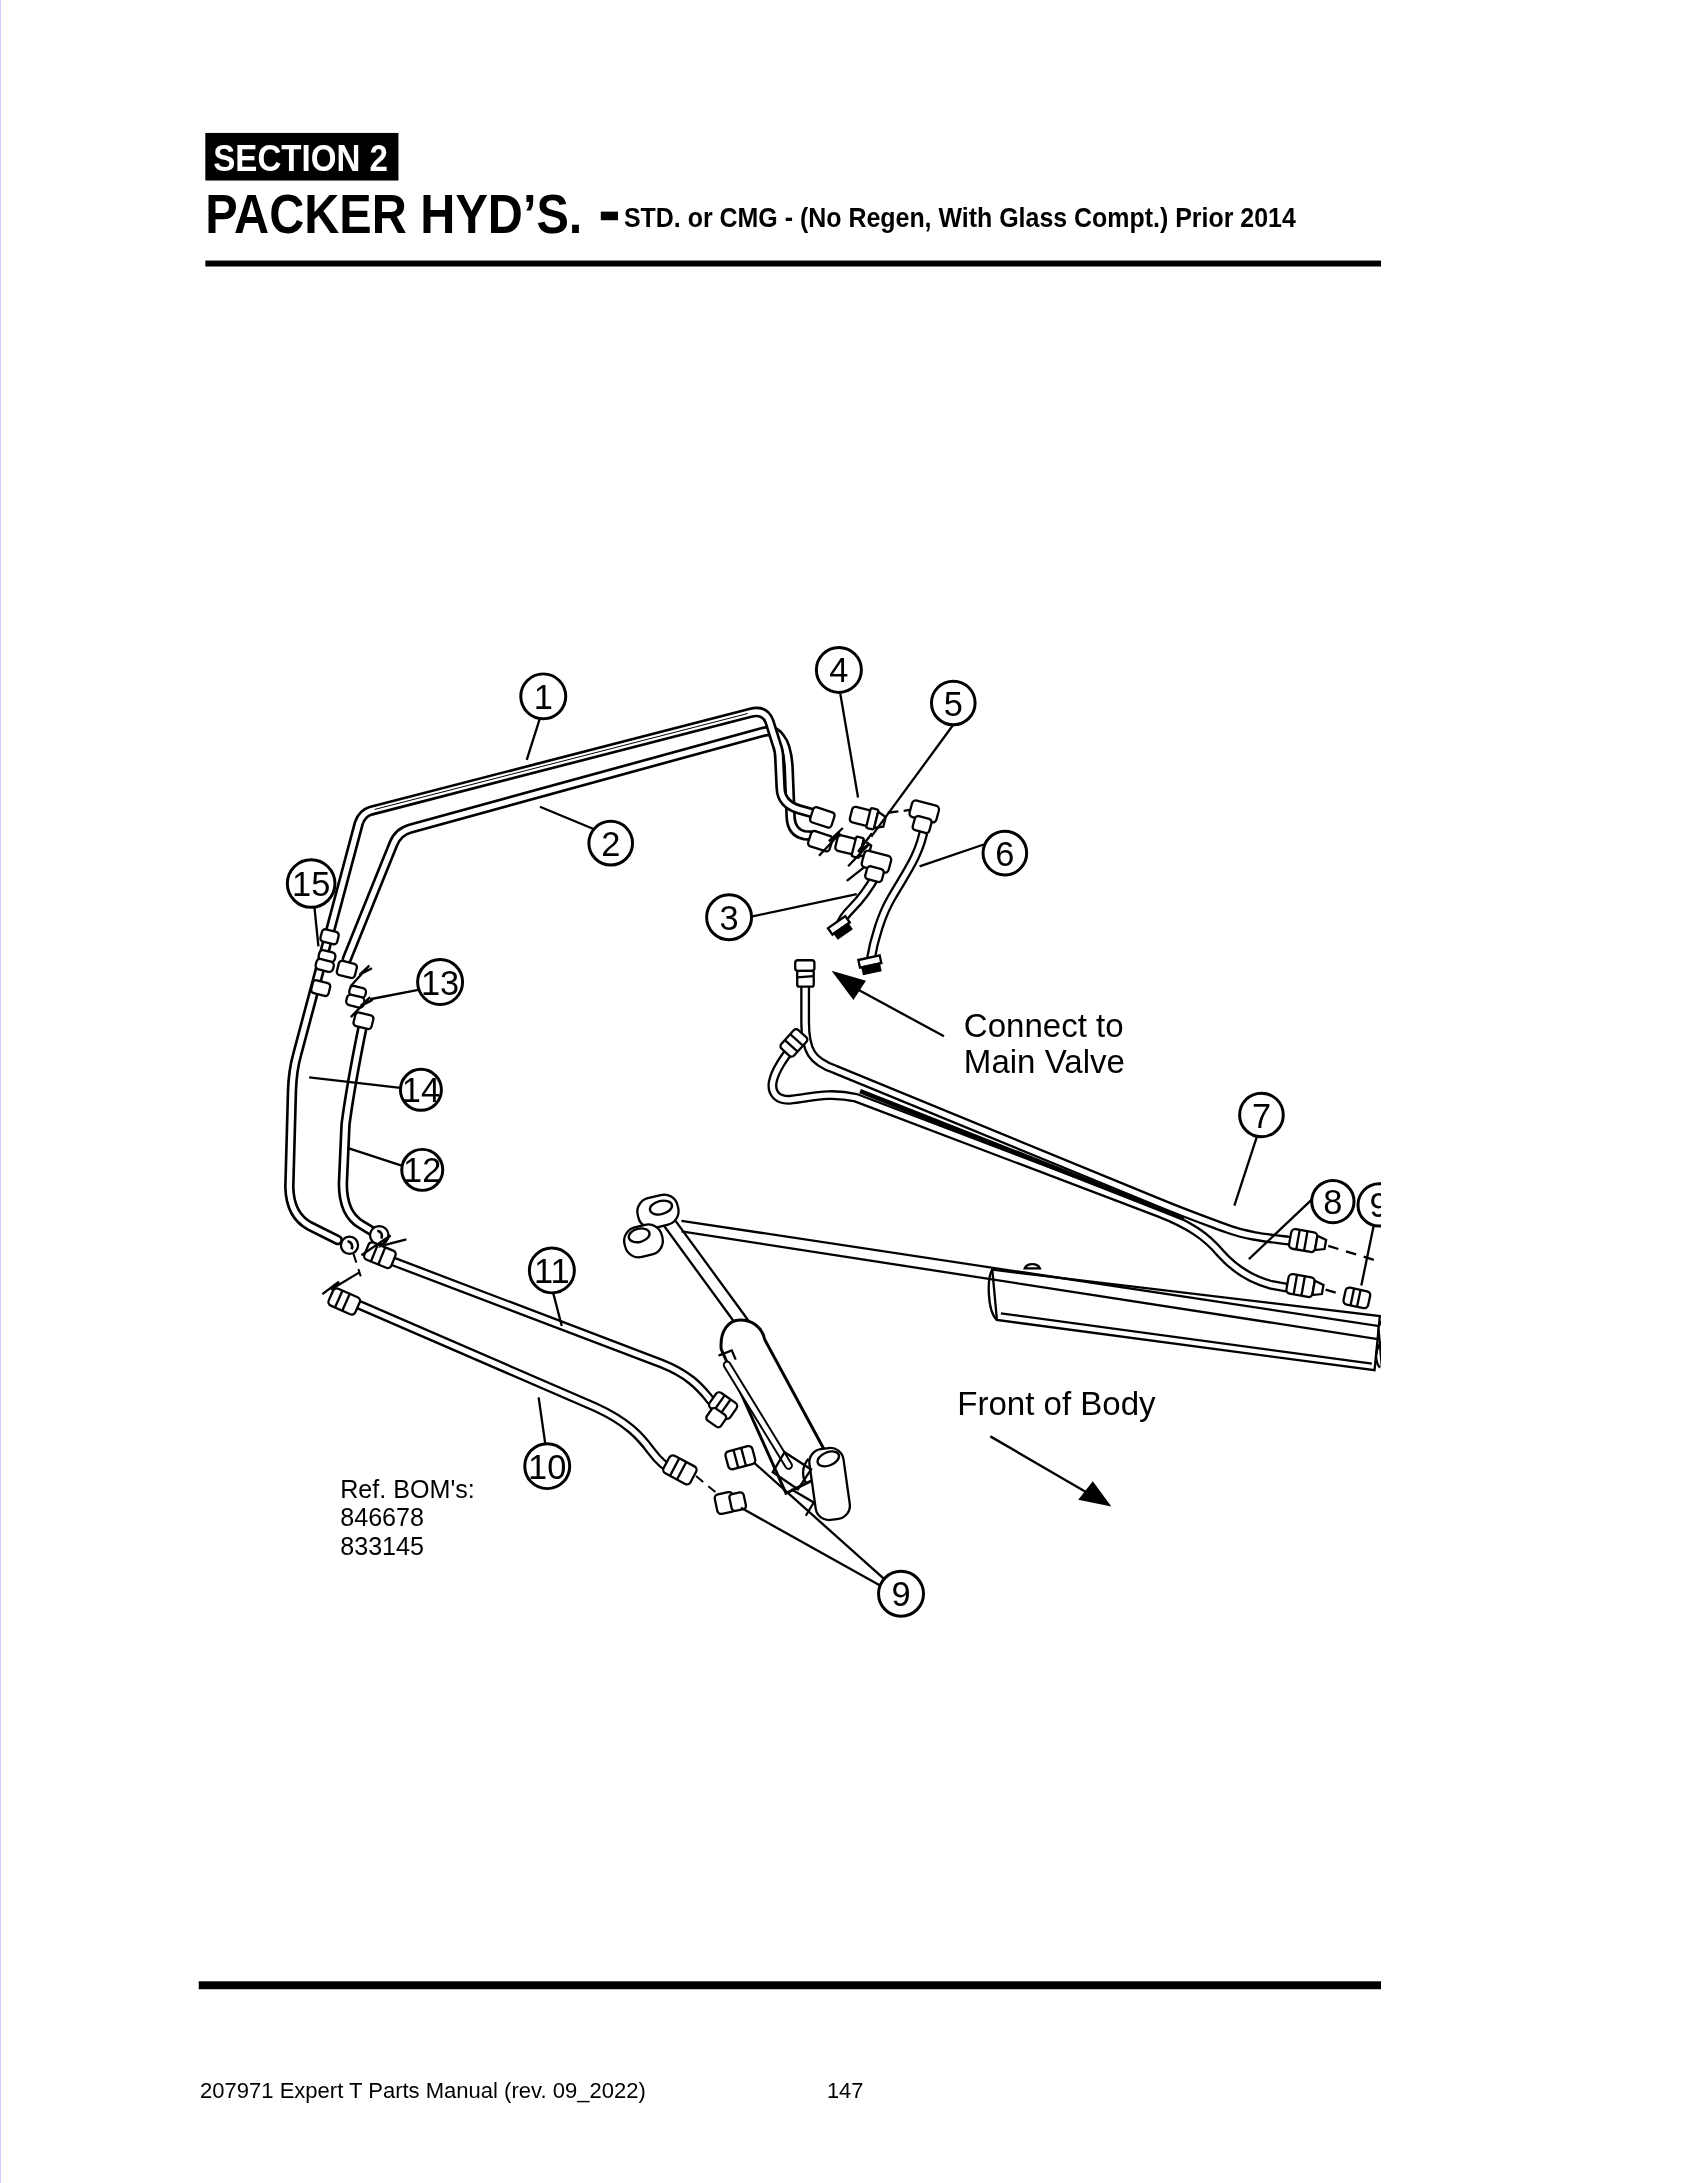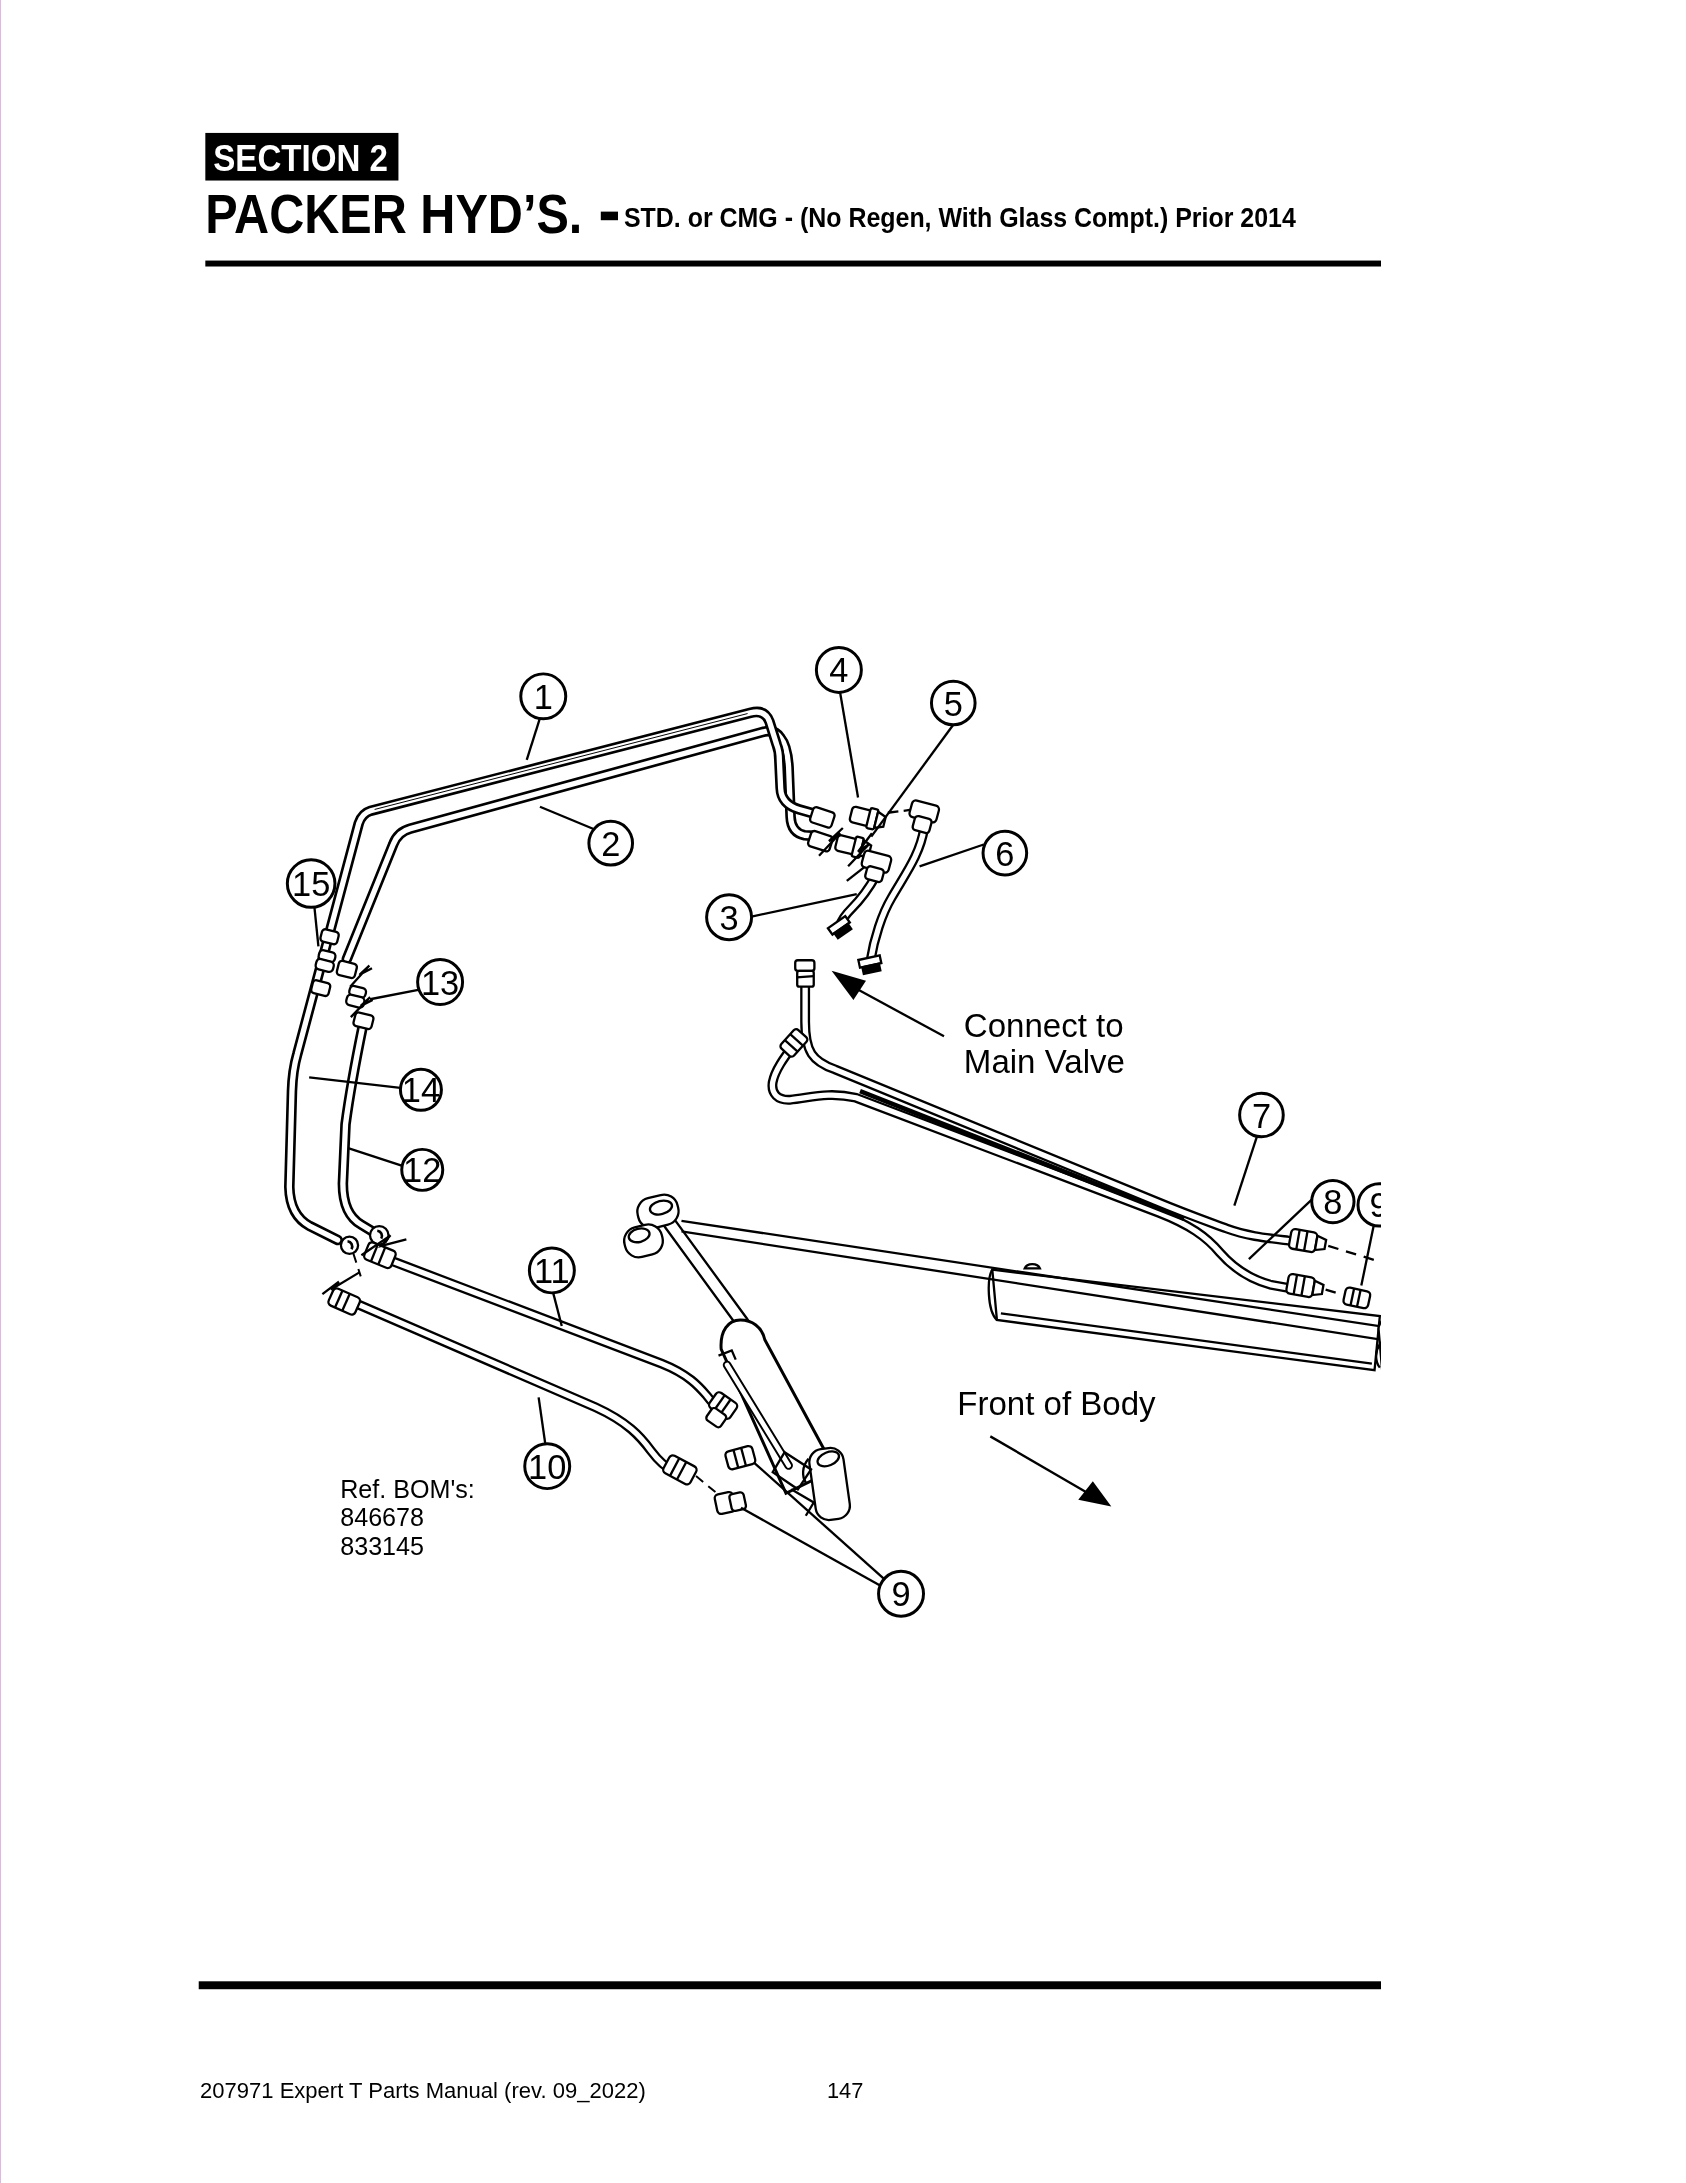--- a/index.html
+++ b/index.html
@@ -1,16 +1,16 @@
 <!DOCTYPE html>
 <html style="font-size:10.6px"><head>
 <meta charset="utf-8">
 <style>
 html,body{margin:0;padding:0;background:#fff;}
-#page{position:relative;width:1381px;height:2183px;background:#a21caf;overflow:hidden;}
+#page{position:relative;width:1381px;height:2183px;background:#8b5cf6;overflow:hidden;}
 svg{position:absolute;left:0;top:0;}
 text{font-family:"Liberation Sans",sans-serif;}
 .n{font-size:52px;text-anchor:middle;fill:#000;}
 .lbl{font-size:50px;fill:#000;}
 .c{fill:#fff;stroke:#000;stroke-width:4.5;}
 .ld{stroke:#000;stroke-width:3.5;fill:none;}
 .tb{stroke:#000;fill:none;stroke-linecap:round;stroke-linejoin:round;}
 .tw{stroke:#fff;fill:none;stroke-linecap:round;stroke-linejoin:round;}
 .fit{fill:#fff;stroke:#000;stroke-width:3.5;}
 .th{stroke:#000;stroke-width:3.5;fill:none;}

